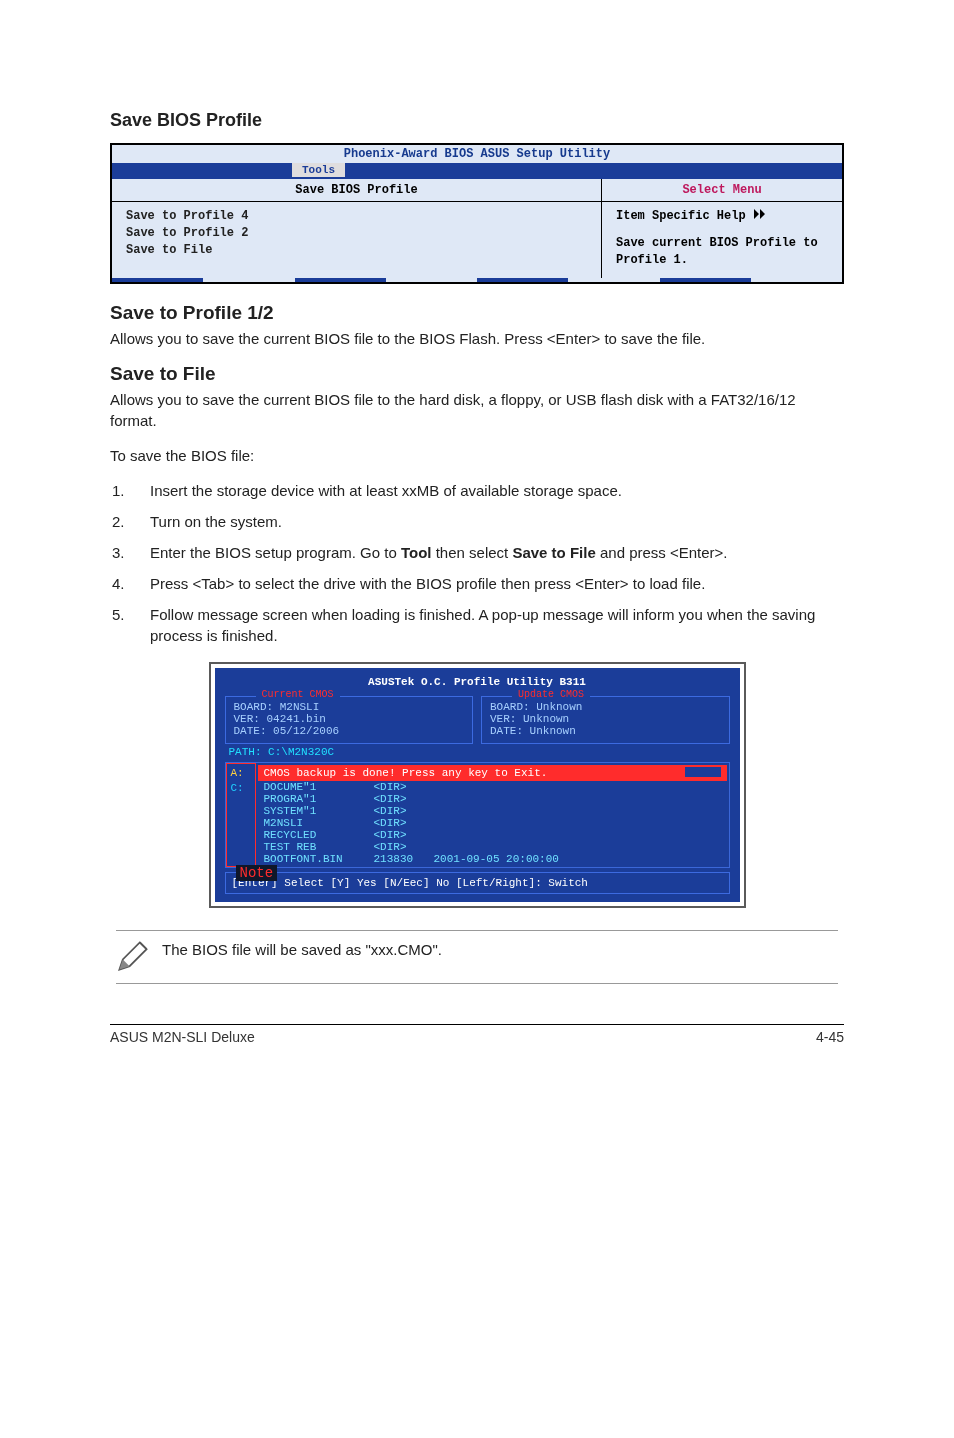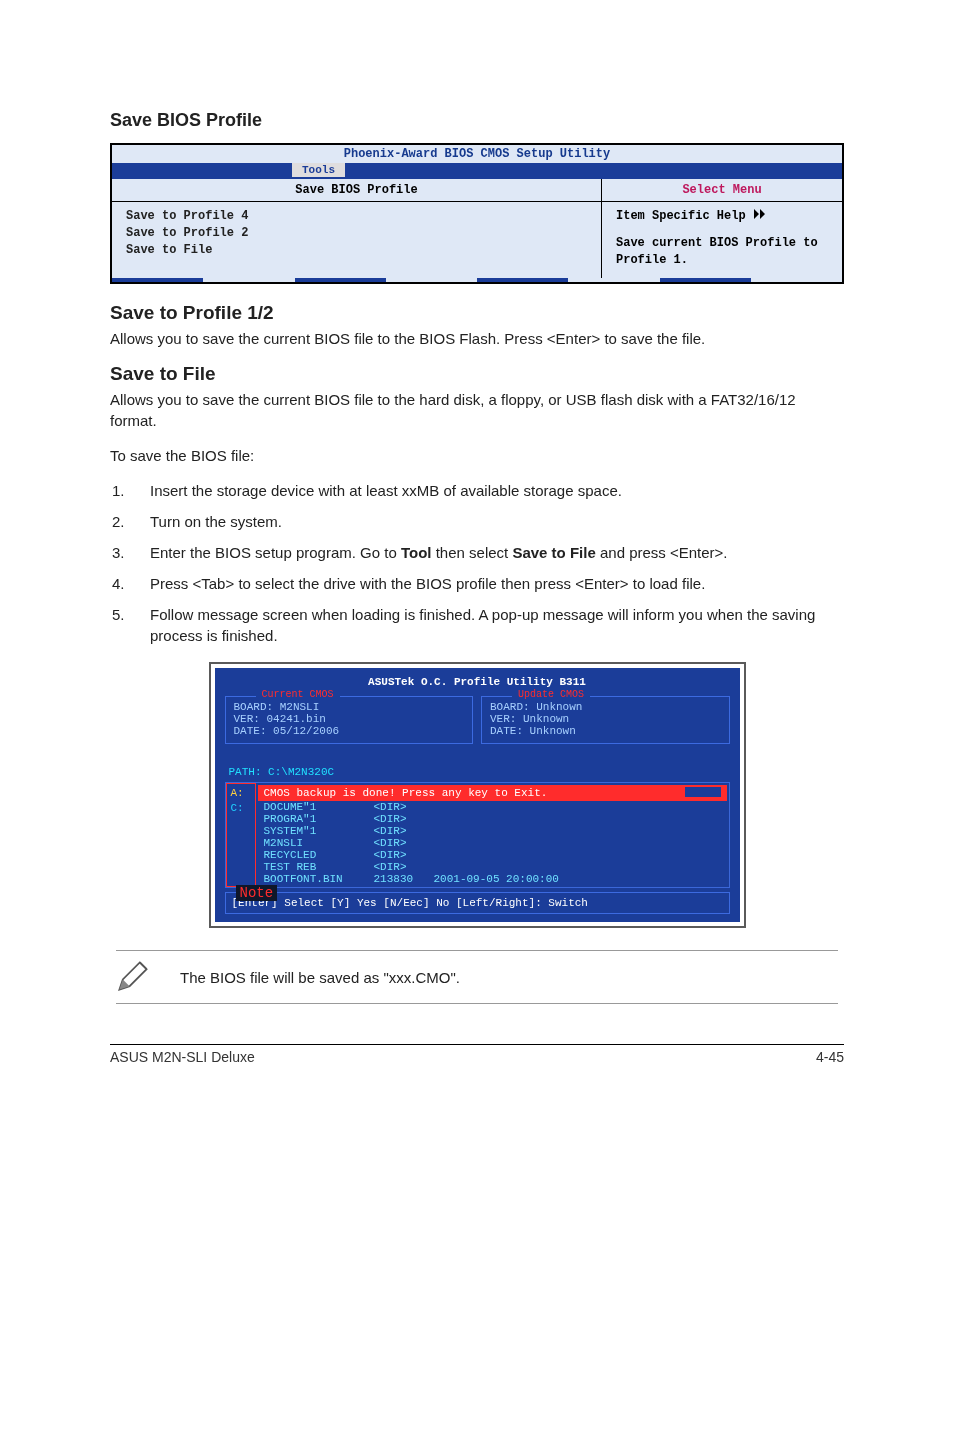--- a/index.html
+++ b/index.html
@@ -122,21 +122,21 @@
     font-weight: bold;
     padding: 2px 0 8px 0;
   }
   .util-fieldsets {
     display: grid;
     grid-template-columns: 1fr 1fr;
     gap: 0;
   }
   .fset {
     border: 1px solid #3c6ae0;
-    margin: 0 4px 20px 4px;
+    margin: 0 4px 0 4px;
     padding: 4px 8px 6px 8px;
     position: relative;
   }
   .fset-legend {
     position: absolute;
     top: -8px;
     left: 30px;
     background: #1b3d99;
     padding: 0 6px;
     color: #ff2c2c;
@@ -190,22 +190,22 @@
     background: #0f172a;
     color: #ff2c2c;
     padding: 0 4px;
     font-size: 14px;
   }
   .note-text { color: #fff; }
 
   
   .pencil-row {
     display: flex;
-    align-items: center;
-    gap: 30px;
+    align-items: flex-start;
+    gap: 12px;
     margin-top: 22px;
     border-top: 1px solid #999;
     padding-top: 8px;
     border-bottom: 1px solid #999;
     padding-bottom: 10px;
     margin-left: 6px;
     margin-right: 6px;
   }
   .pencil-icon { width: 34px; height: 34px; flex-shrink: 0; }
   .pencil-text { font-size: 15px; padding-top: 2px; }
@@ -219,21 +219,21 @@
     border-top: 1px solid #000;
     padding-top: 4px;
   }
 </style>
 </head>
 <body>
 
 <h2>Save BIOS Profile</h2>
 
 <div class="bios-box1">
-  <div class="bios-title">Phoenix-Award BIOS CMOS Setup Utility</div>
+  <div class="bios-title">Phoenix-Award BIOS ASUS Setup Utility</div>
   <div class="bios-tabbar">
     <span class="bios-tab">Tools</span>
   </div>
   <div class="bios-grid">
     <div class="bios-left-hdr">Save BIOS Profile</div>
     <div class="bios-right-hdr">Select Menu</div>
     <div class="bios-left-body">
       <div>Save to Profile 4</div>
       <div>Save to Profile 2</div>
       <div>Save to File</div>

